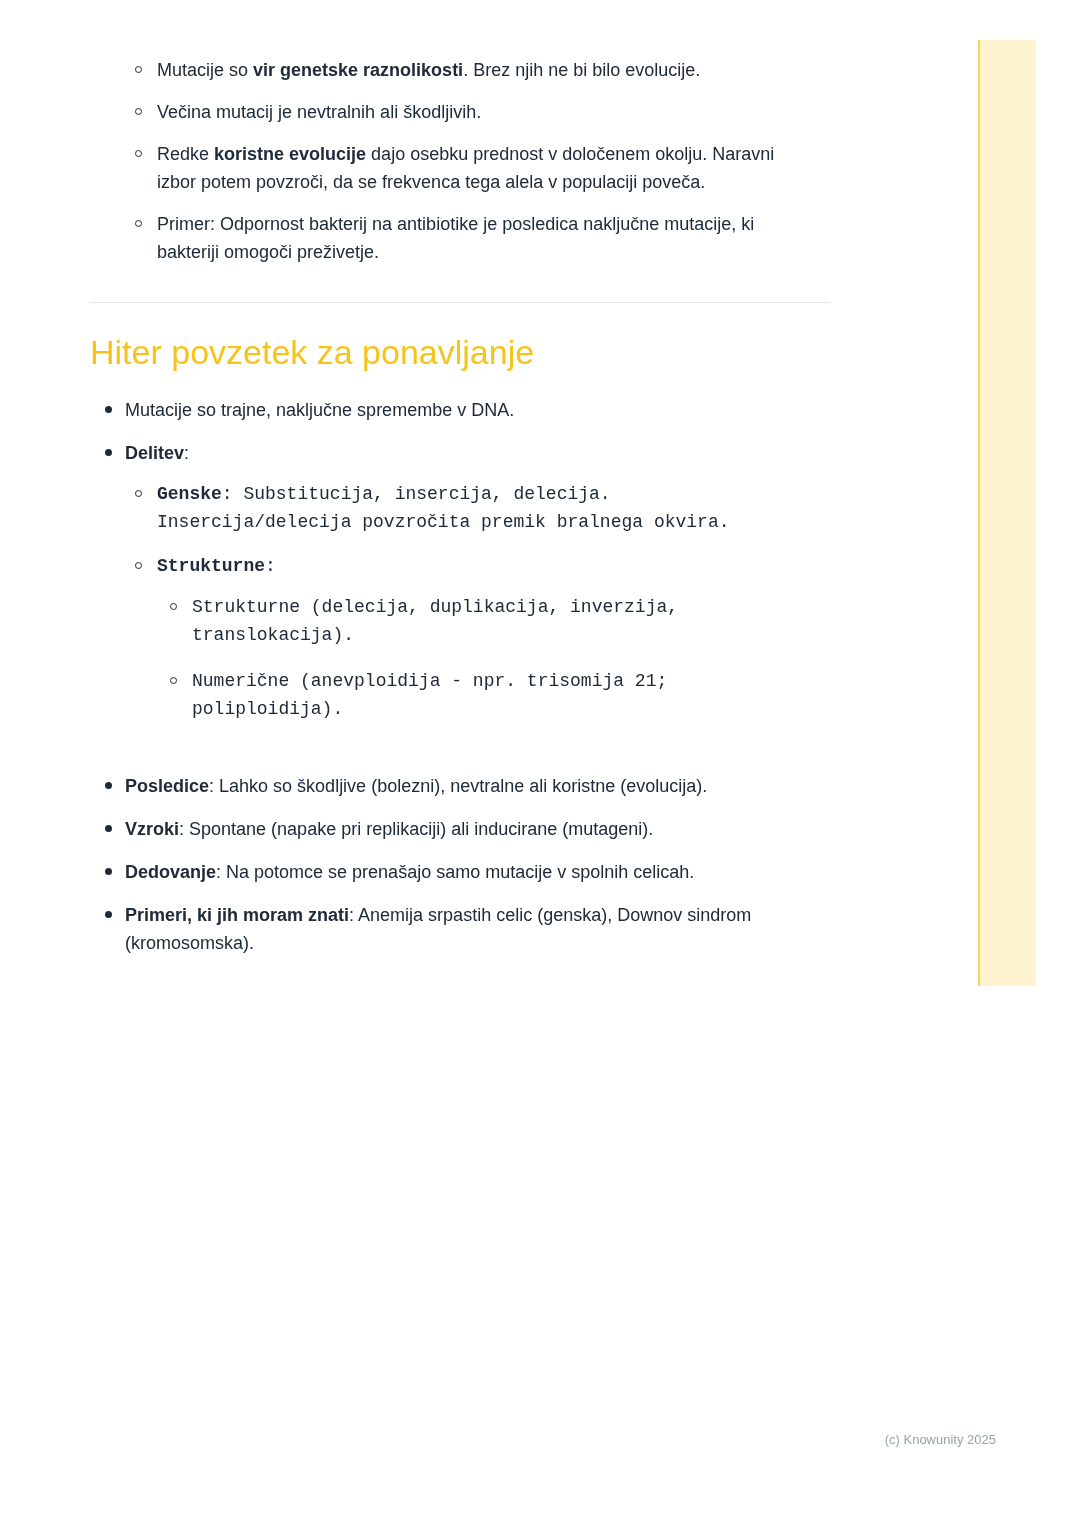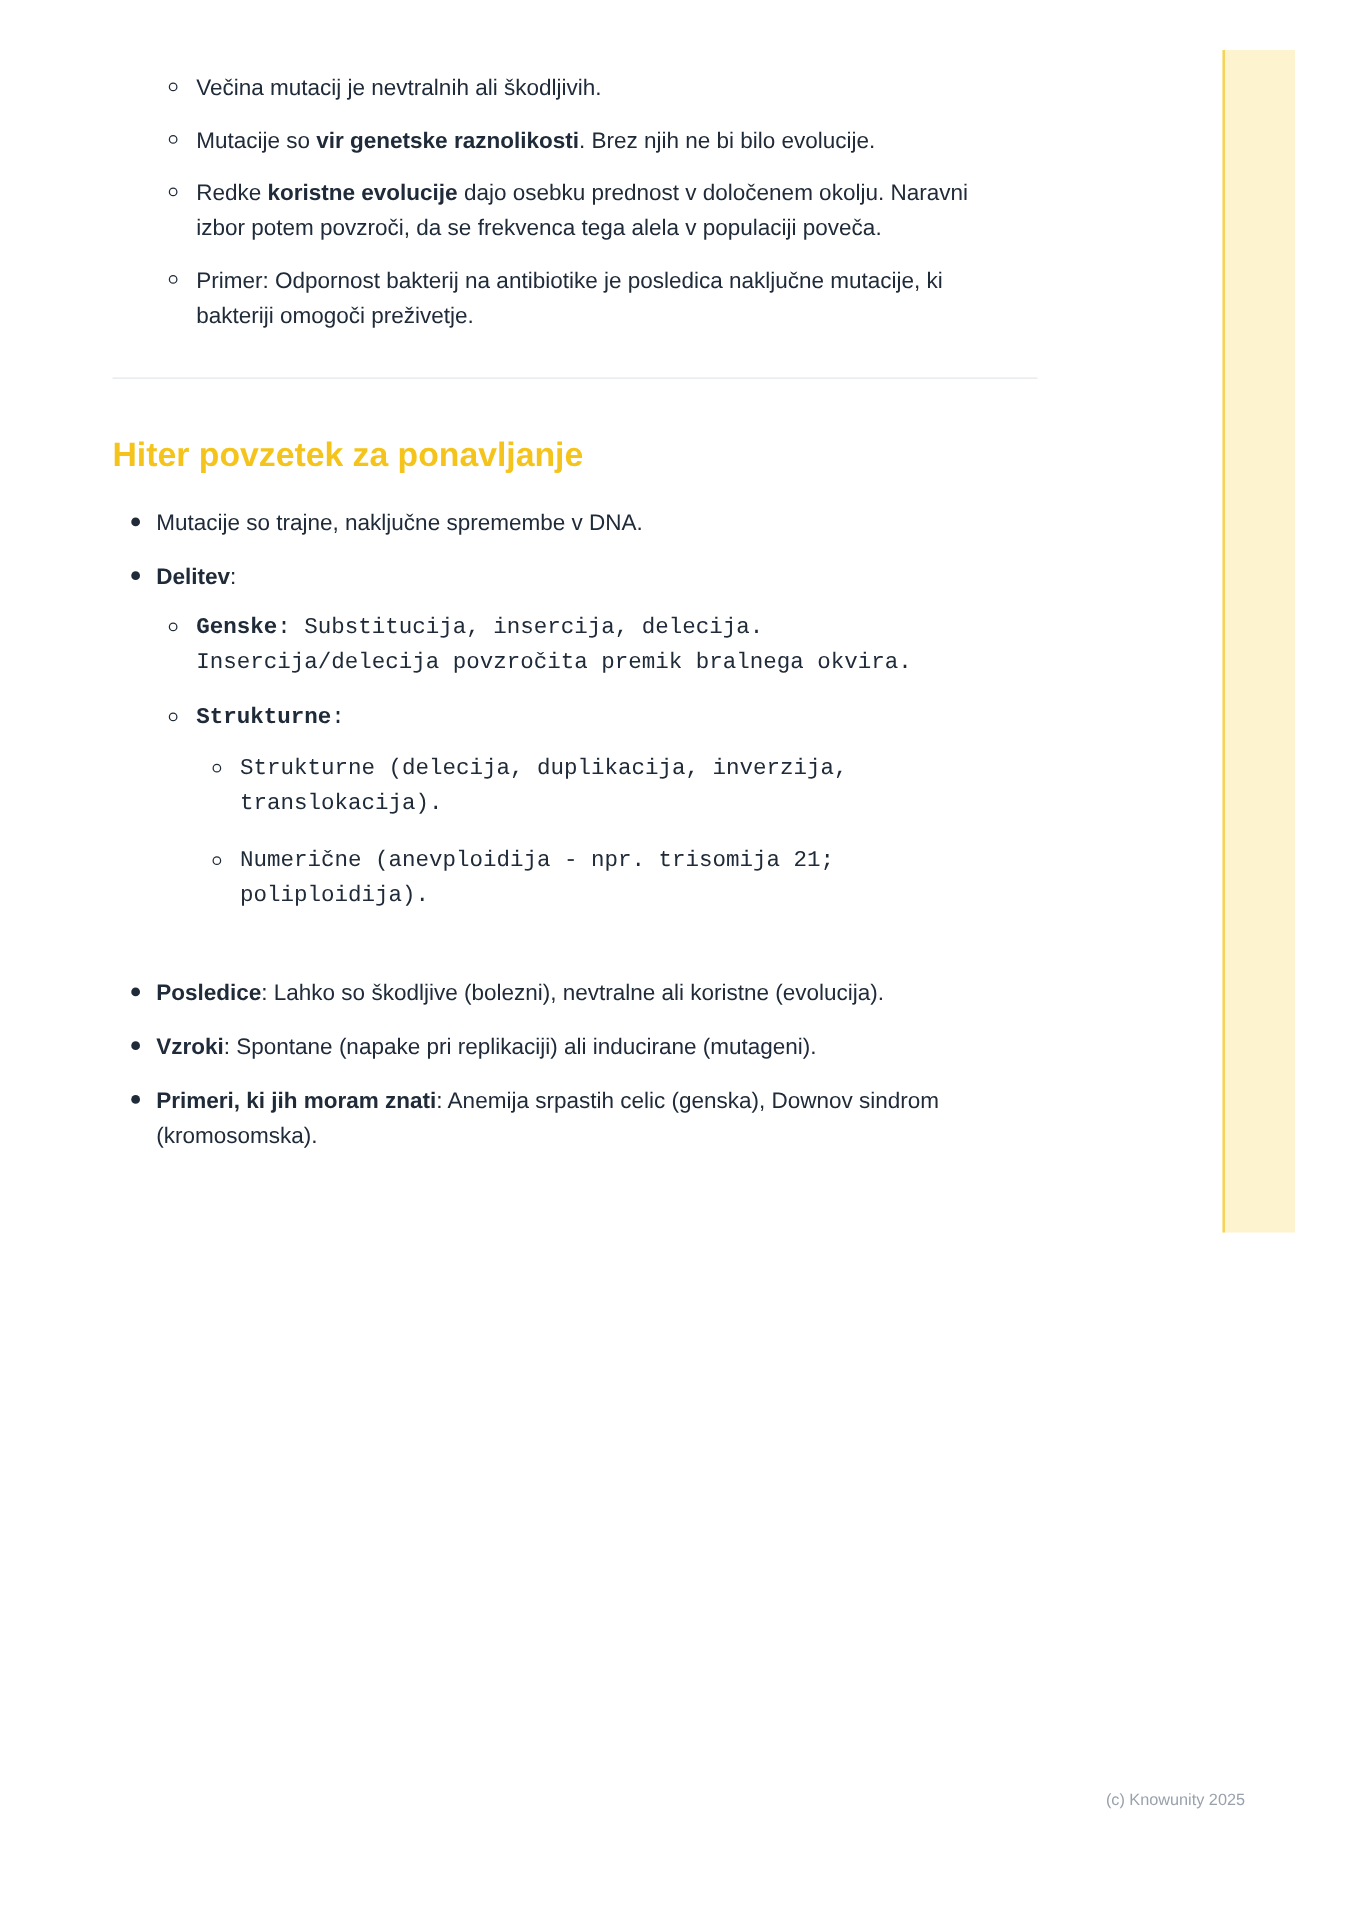--- a/index.html
+++ b/index.html
@@ -50,23 +50,23 @@
   .intro { padding-left: 45px; }
   .intro .txt { max-width: 655px; }
 
   .divider {
     margin-top: 36px;
     width: 740px;
     border: none;
     border-top: 1px solid #e4e7eb;
   }
   .heading {
-    margin-top: 46px;
-    font-size: 27px;
-    font-weight: 700;
+    margin-top: 30px;
+    font-size: 34px;
+    font-weight: 400;
     color: #f5c41c;
   }
   .summary { margin-top: 24px; padding-left: 15px; }
   .summary .item { margin-bottom: 15px; }
   .summary .txt { max-width: 690px; }
   ul.level2 { list-style: none; margin-top: 13px; margin-left: 10px; font-family: Liberation Mono, monospace; }
   ul.level2 > .item { margin-bottom: 16px; }
   ul.level3 { list-style: none; margin-top: 13px; margin-left: 13px; }
   ul.level3 > .item { margin-bottom: 18px; justify-content: center; }
 
@@ -83,25 +83,25 @@
 
 <div class="page">
 
   <div class="stripe"></div>
 
   <main class="content">
 
     <ul class="list intro">
       <li class="item">
         <span class="bullet ring"></span>
-        <div class="txt"><span>Večina mutacij je nevtralnih ali škodljivih.</span></div>
+        <div class="txt"><span>Mutacije so </span><span class="b">vir genetske raznolikosti</span><span>. Brez njih ne bi bilo evolucije.</span></div>
       </li>
       <li class="item">
         <span class="bullet ring"></span>
-        <div class="txt"><span>Mutacije so </span><span class="b">vir genetske raznolikosti</span><span>. Brez njih ne bi bilo evolucije.</span></div>
+        <div class="txt"><span>Večina mutacij je nevtralnih ali škodljivih.</span></div>
       </li>
       <li class="item">
         <span class="bullet ring"></span>
         <div class="txt"><span>Redke </span><span class="b">koristne evolucije</span><span> dajo osebku prednost v določenem okolju. Naravni izbor potem povzroči, da se frekvenca tega alela v populaciji poveča.</span></div>
       </li>
       <li class="item">
         <span class="bullet ring"></span>
         <div class="txt"><span>Primer: Odpornost bakterij na antibiotike je posledica naključne mutacije, ki bakteriji omogoči preživetje.</span></div>
       </li>
     </ul>
@@ -149,20 +149,24 @@
       <li class="item">
         <span class="bullet dot"></span>
         <div class="txt"><span class="b">Posledice</span><span>: Lahko so škodljive (bolezni), nevtralne ali koristne (evolucija).</span></div>
       </li>
 
       <li class="item">
         <span class="bullet dot"></span>
         <div class="txt"><span class="b">Vzroki</span><span>: Spontane (napake pri replikaciji) ali inducirane (mutageni).</span></div>
       </li>
 
+      <li class="item">
+        <span class="bullet dot"></span>
+        <div class="txt"><span class="b">Dedovanje</span><span>: Na potomce se prenašajo samo mutacije v spolnih celicah.</span></div>
+      </li>
 
       <li class="item">
         <span class="bullet dot"></span>
         <div class="txt"><span class="b">Primeri, ki jih moram znati</span><span>: Anemija srpastih celic (genska), Downov sindrom (kromosomska).</span></div>
       </li>
 
     </ul>
 
   </main>
 

